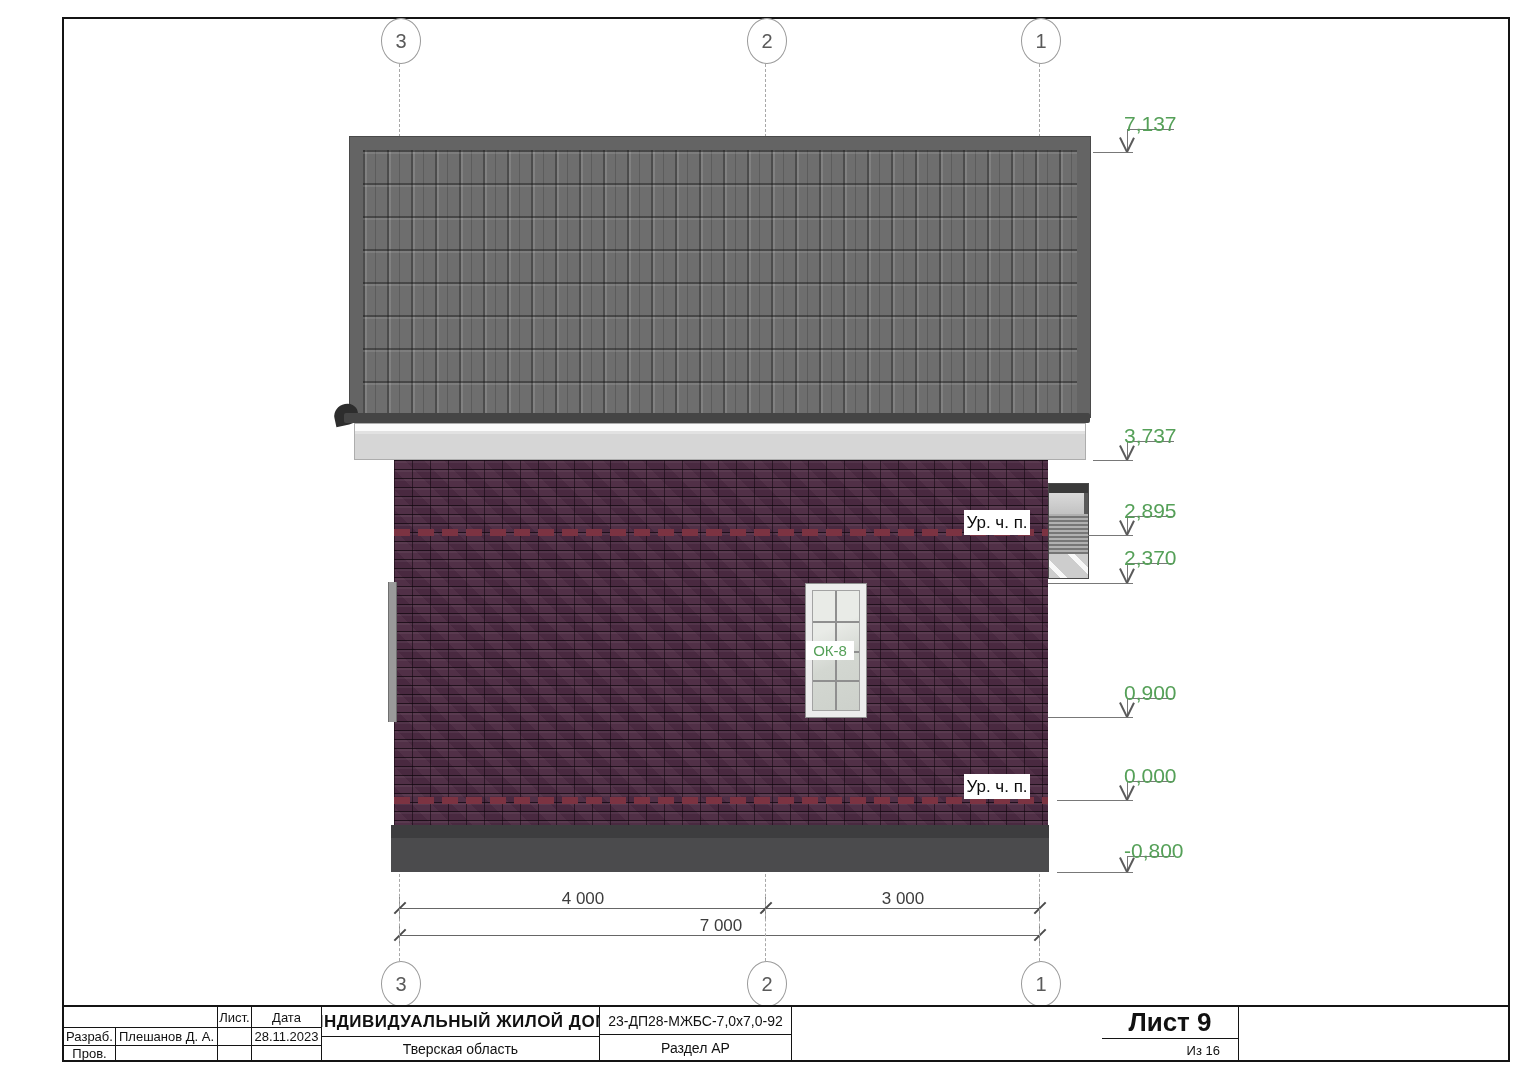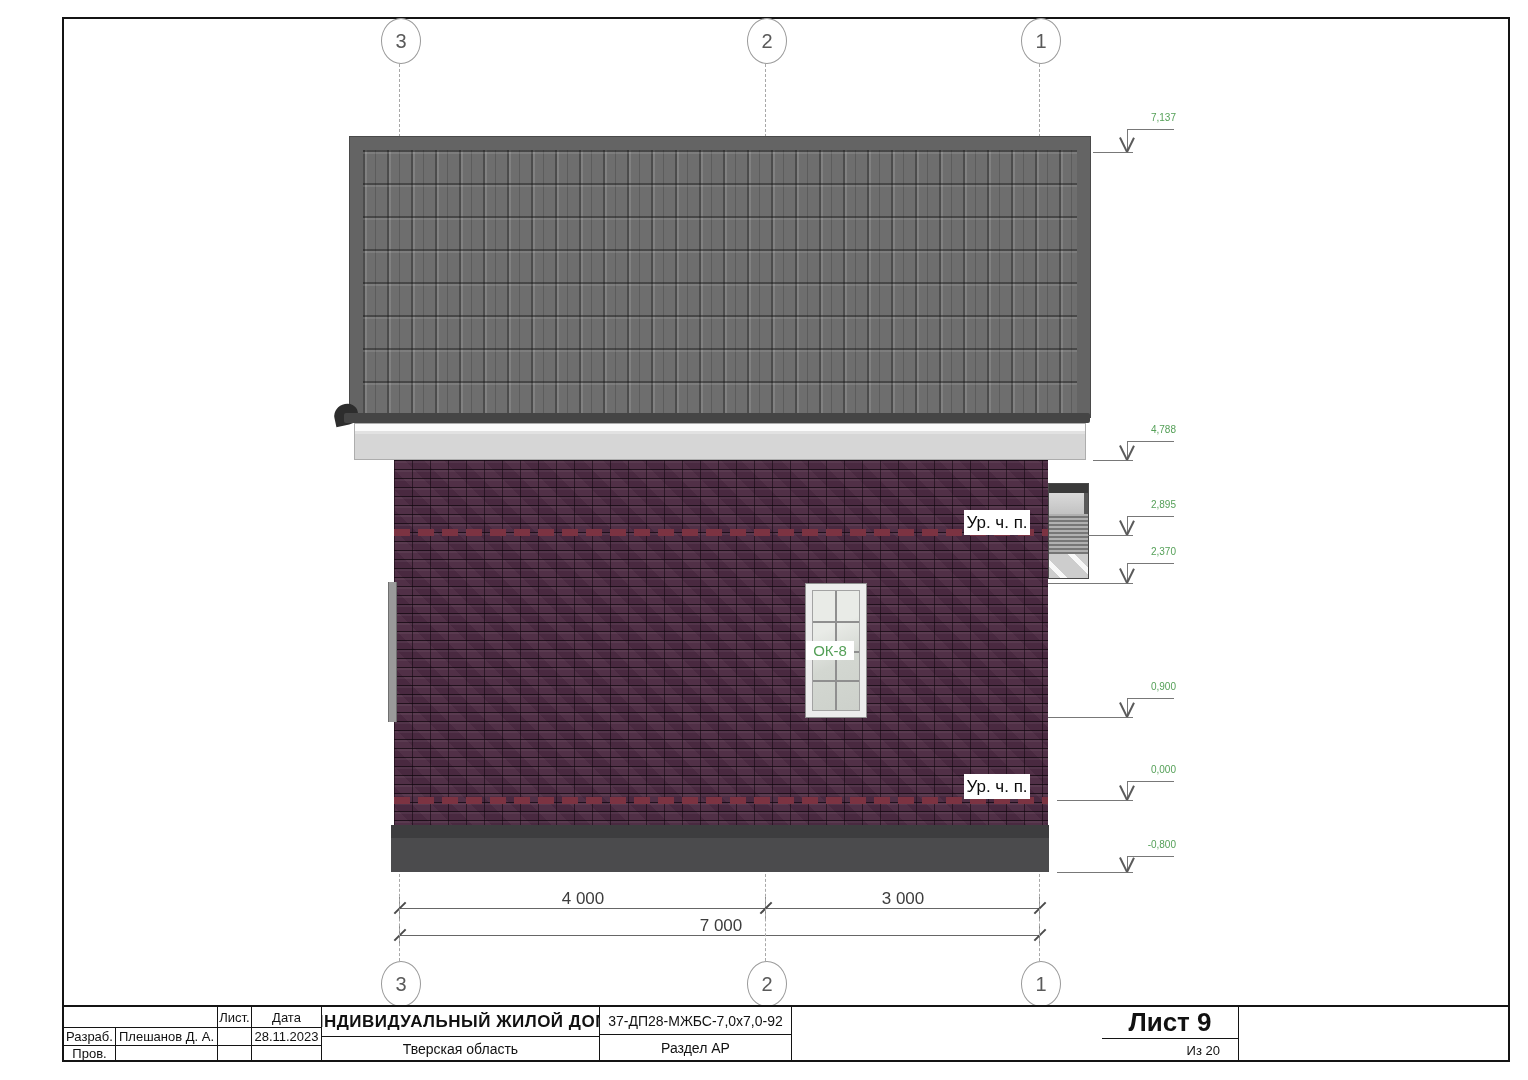--- a/index.html
+++ b/index.html
@@ -71,21 +71,21 @@
 
   
   .lvl{position:absolute;height:1px;background:#787878;}
   .riser{position:absolute;width:1px;background:#787878;}
   .uline{position:absolute;width:47px;height:1px;background:#787878;}
   .vee{position:absolute;width:16px;height:15px;}
   .vee::before,.vee::after{content:"";position:absolute;width:1.5px;height:16px;background:#5a5a5a;
        left:7px;top:-1px;transform-origin:bottom center;}
   .vee::before{transform:rotate(26deg);}
   .vee::after{transform:rotate(-26deg);}
-  .etext{position:absolute;width:52px;text-align:right;font-size:10px;color:#55a058;}
+  .etext{position:absolute;width:52px;text-align:center;font-size:21px;color:#55a058;}
 
   
   .dimline{position:absolute;height:1px;background:#666;}
   .dimext{position:absolute;width:1px;background:#8a8a8a;}
   .dimtick{position:absolute;width:16px;height:2px;background:#4a4a4a;transform:rotate(-45deg);}
   .dimtext{position:absolute;width:80px;text-align:center;font-size:17px;color:#3d3d3d;}
 
   
   .tb{position:absolute;left:62px;top:1005px;width:1444px;height:53px;border:2px solid #141414;
       background:#fff;box-sizing:content-box;}
@@ -165,21 +165,21 @@
     <div class="riser" style="left:1127px;top:129px;height:23px;"></div>
     <div class="uline" style="left:1127px;top:129px;"></div>
     <div class="vee" style="left:1119px;top:137px;"></div>
     <div class="etext" style="left:1124px;top:112px;">7,137</div>
   </div>
   <div>
     <div class="lvl" style="left:1093px;top:460px;width:40px;"></div>
     <div class="riser" style="left:1127px;top:441px;height:19px;"></div>
     <div class="uline" style="left:1127px;top:441px;"></div>
     <div class="vee" style="left:1119px;top:445px;"></div>
-    <div class="etext" style="left:1124px;top:424px;">4,788</div>
+    <div class="etext" style="left:1124px;top:424px;">3,737</div>
   </div>
   <div>
     <div class="lvl" style="left:1088px;top:535px;width:45px;"></div>
     <div class="riser" style="left:1127px;top:516px;height:19px;"></div>
     <div class="uline" style="left:1127px;top:516px;"></div>
     <div class="vee" style="left:1119px;top:520px;"></div>
     <div class="etext" style="left:1124px;top:499px;">2,895</div>
   </div>
   <div>
     <div class="lvl" style="left:1048px;top:583px;width:85px;"></div>
@@ -264,25 +264,25 @@
         <span>28.11.2023</span>
       </div>
     <div class="tb-cell" style="left:188px;top:39px;width:70px;height:16px;"></div>
     <div class="tb-cell tb-title" style="left:258px;top:0;width:278px;height:30px;">
         <span>ИНДИВИДУАЛЬНЫЙ ЖИЛОЙ ДОМ</span>
       </div>
     <div class="tb-cell tb-mid" style="left:258px;top:30px;width:278px;height:25px;text-align:right;">
         <span>Тверская область</span>
       </div>
     <div class="tb-cell tb-mid" style="left:536px;top:0;width:192px;height:28px;">
-        <span>37-ДП28-МЖБС-7,0х7,0-92</span>
+        <span>23-ДП28-МЖБС-7,0х7,0-92</span>
       </div>
     <div class="tb-cell tb-mid" style="left:536px;top:28px;width:192px;height:27px;">
         <span>Раздел АР</span>
       </div>
     <div class="tb-cell tb-sheet" style="left:1038px;top:0;width:137px;height:32px;">
         <span>Лист 9</span>
       </div>
     <div class="tb-cell tb-of" style="left:1038px;top:32px;width:137px;height:23px;">
-        <span>Из 20</span>
+        <span>Из 16</span>
       </div>
   </div>
 </div>
 
 </body></html>

